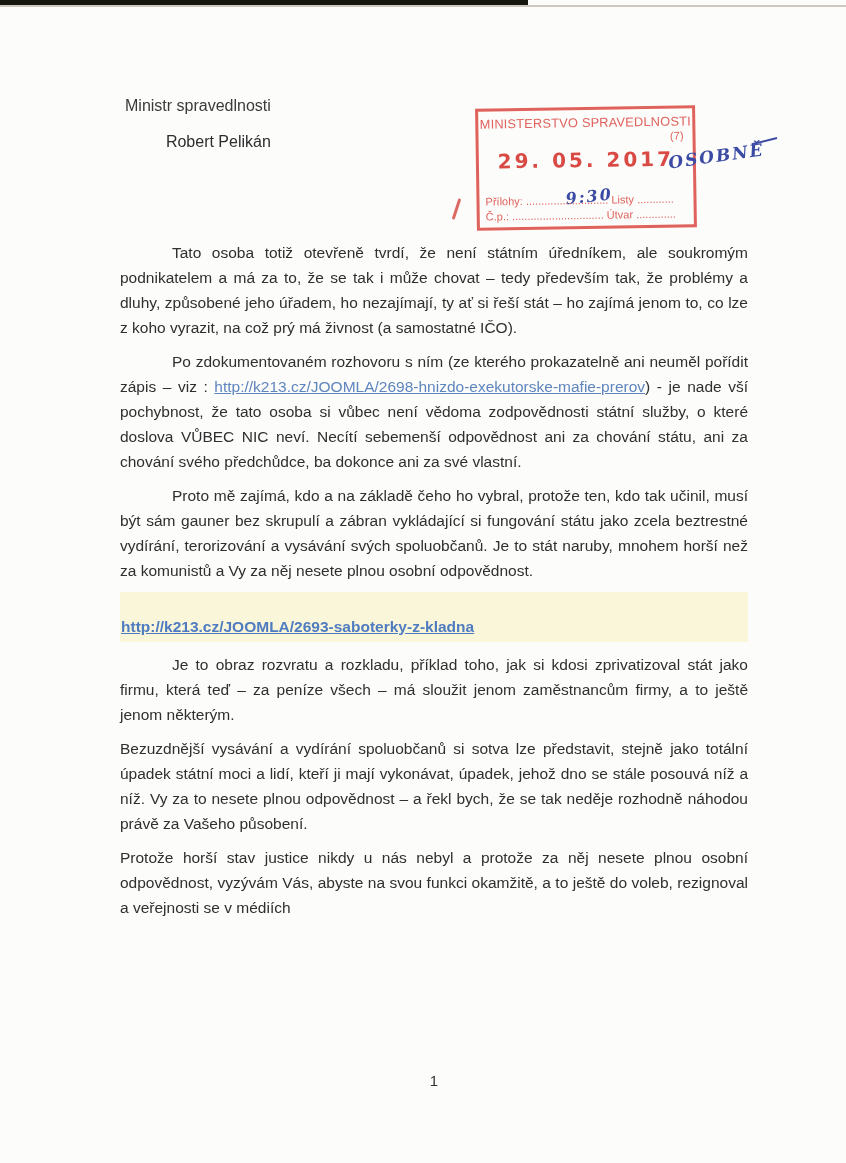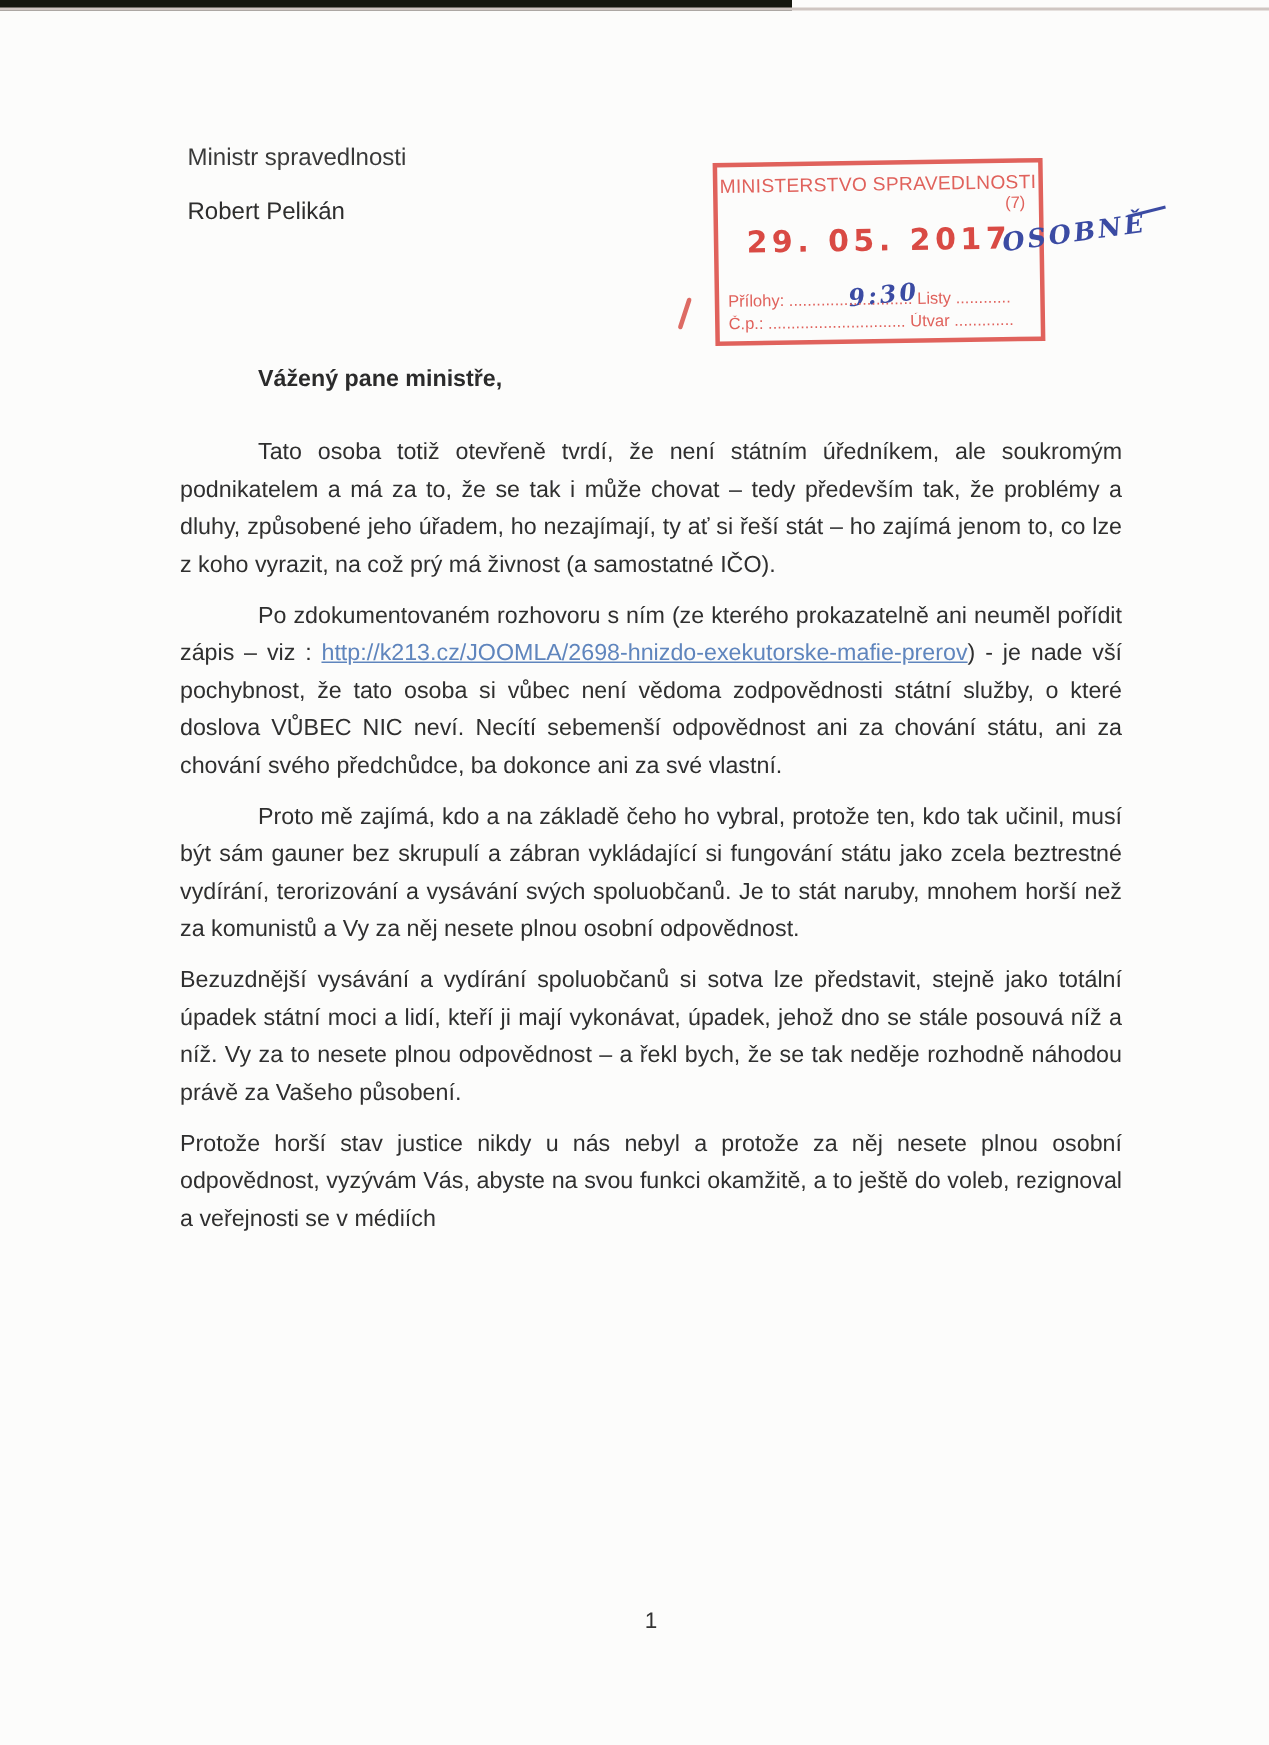--- a/index.html
+++ b/index.html
@@ -9,21 +9,21 @@
     font-family:"Liberation Sans",sans-serif;
     position:relative;
     overflow:hidden;
     color:#303030;
   }
   
   .scan-band{position:absolute;top:0;left:0;width:528px;height:7px;background:#15170f;}
   .scan-line{position:absolute;top:5px;left:0;width:846px;height:2px;background:#cfc6c2;}
 
   
-  .recipient{position:absolute;left:125px;top:97px;font-size:16px;color:#3a3a3a;}
+  .recipient{position:absolute;left:125px;top:97px;font-size:16px;color:#3a3a3a;text-align:right;}
   .recipient-title{margin:0 0 18px 0;}
   .recipient-name{font-weight:normal;color:#2d2d2d;}
 
   
   .stamp{
     position:absolute;left:476px;top:107px;width:220px;height:122px;
     border:3px solid #e0625c;
     transform:rotate(-0.9deg);
     color:#e0625c;
     box-sizing:border-box;
@@ -100,32 +100,35 @@
     <div class="stamp-rows">
       <div class="stamp-row">Přílohy: ........................... Listy ............</div>
       <div class="stamp-row">Č.p.: .............................. Útvar .............</div>
     </div>
   </div>
   <div class="stamp-mark"></div>
 
   <div class="osobne">OSOBNĚ</div>
 
   <div class="letter">
-    <p class="salutation">Vážený pane ministře,</p>
 
 
     <p class="para">Tato osoba totiž otevřeně tvrdí, že není státním úředníkem, ale soukromým podnikatelem a má za to, že se tak i může chovat – tedy především tak, že problémy a dluhy, způsobené jeho úřadem, ho nezajímají, ty ať si řeší stát – ho zajímá jenom to, co lze z koho vyrazit, na což prý má živnost (a samostatné IČO).</p>
 
     <p class="para"><span>Po zdokumentovaném rozhovoru s ním (ze kterého prokazatelně ani neuměl pořídit zápis – viz : </span><a class="doc-link">http://k213.cz/JOOMLA/2698-hnizdo-exekutorske-mafie-prerov</a><span>) - je nade vší pochybnost, že tato osoba si vůbec není vědoma zodpovědnosti státní služby, o které doslova VŮBEC NIC neví. Necítí sebemenší odpovědnost ani za chování státu, ani za chování svého předchůdce, ba dokonce ani za své vlastní.</span></p>
 
 
     <p class="para">Proto mě zajímá, kdo a na základě čeho ho vybral, protože ten, kdo tak učinil, musí být sám gauner bez skrupulí a zábran vykládající si fungování státu jako zcela beztrestné vydírání, terorizování a vysávání svých spoluobčanů. Je to stát naruby, mnohem horší než za komunistů a Vy za něj nesete plnou osobní odpovědnost.</p>
 
 
+    <div class="highlight-block">
+      <a class="doc-link">http://k213.cz/JOOMLA/2693-saboterky-z-kladna</a>
+    </div>
 
+    <p class="para">Je to obraz rozvratu a rozkladu, příklad toho, jak si kdosi zprivatizoval stát jako firmu, která teď – za peníze všech – má sloužit jenom zaměstnancům firmy, a to ještě jenom některým.</p>
 
     <p class="para no-indent">Bezuzdnější vysávání a vydírání spoluobčanů si sotva lze představit, stejně jako totální úpadek státní moci a lidí, kteří ji mají vykonávat, úpadek, jehož dno se stále posouvá níž a níž. Vy za to nesete plnou odpovědnost – a řekl bych, že se tak neděje rozhodně náhodou právě za Vašeho působení.</p>
 
     <p class="para no-indent">Protože horší stav justice nikdy u nás nebyl a protože za něj nesete plnou osobní odpovědnost, vyzývám Vás, abyste na svou funkci okamžitě, a to ještě do voleb, rezignoval a veřejnosti se v médiích</p>
   </div>
 
   <div class="page-number">1</div>
 
 </div>
 

